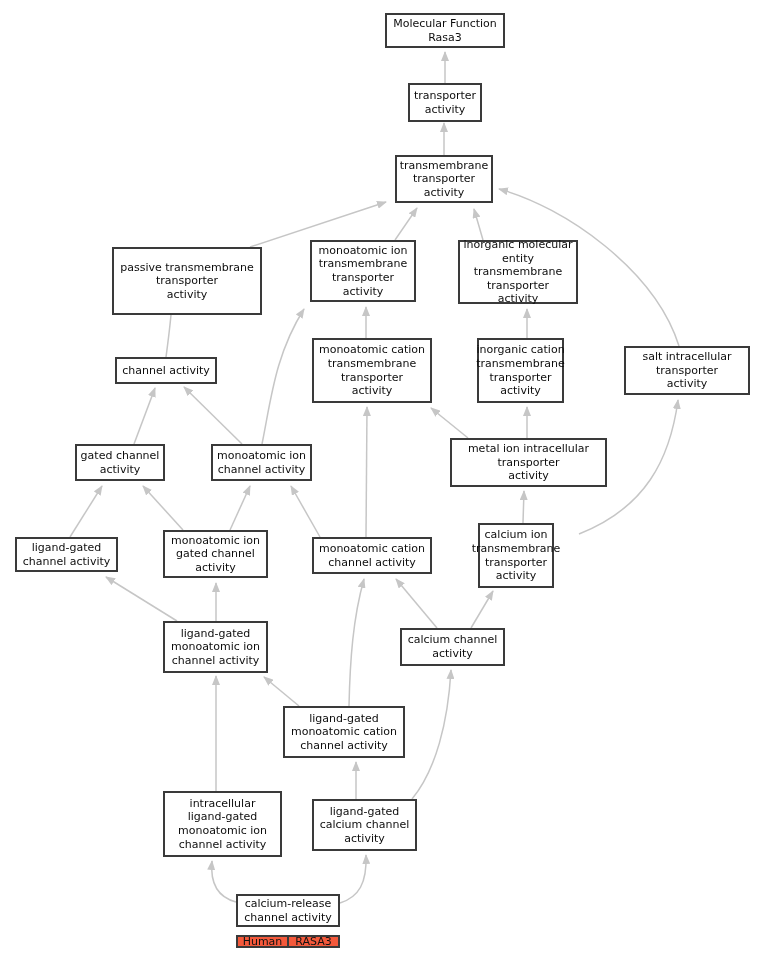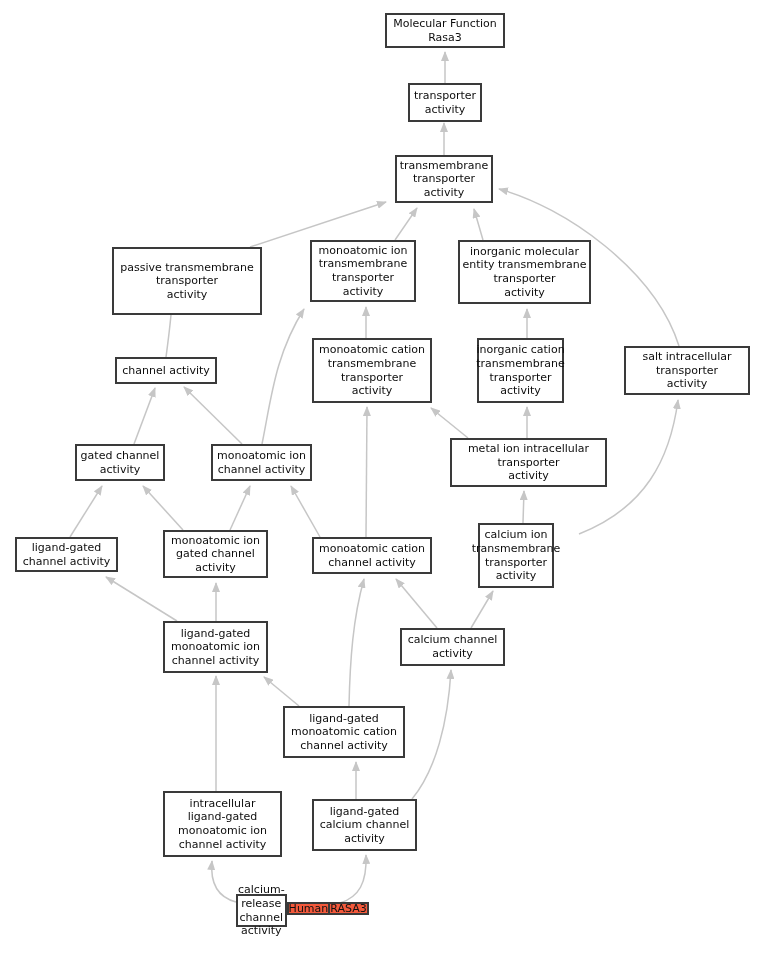--- a/index.html
+++ b/index.html
@@ -33,21 +33,21 @@
     align-items: center;
     justify-content: center;
     text-align: center;
     white-space: pre-line;
     padding: 1px 2px;
   }
   .node-group {
     position: absolute;
     box-sizing: border-box;
     display: flex;
-    flex-direction: row;
+    flex-direction: column;
   }
   .node-group .term-cell {
     position: relative;
     box-sizing: border-box;
     background: #ffffff;
     border: 2px solid #3a3a3a;
     color: #0d0d0d;
     font-size: 11px;
     line-height: 1.24;
     display: flex;
@@ -130,21 +130,21 @@
   <div class="node" style="left:395px;top:155px;width:98px;height:48px">transmembrane
 transporter
 activity</div>
   <div class="node" style="left:112px;top:247px;width:150px;height:68px">passive transmembrane
 transporter
 activity</div>
   <div class="node" style="left:310px;top:240px;width:106px;height:62px">monoatomic ion
 transmembrane
 transporter
 activity</div>
-  <div class="node" style="left:458px;top:240px;width:133px;height:64px">inorganic molecular
+  <div class="node" style="left:458px;top:240px;width:120px;height:64px">inorganic molecular
 entity transmembrane
 transporter
 activity</div>
   <div class="node" style="left:624px;top:346px;width:126px;height:49px">salt intracellular
 transporter
 activity</div>
   <div class="node" style="left:312px;top:338px;width:120px;height:65px">monoatomic cation
 transmembrane
 transporter
 activity</div>

